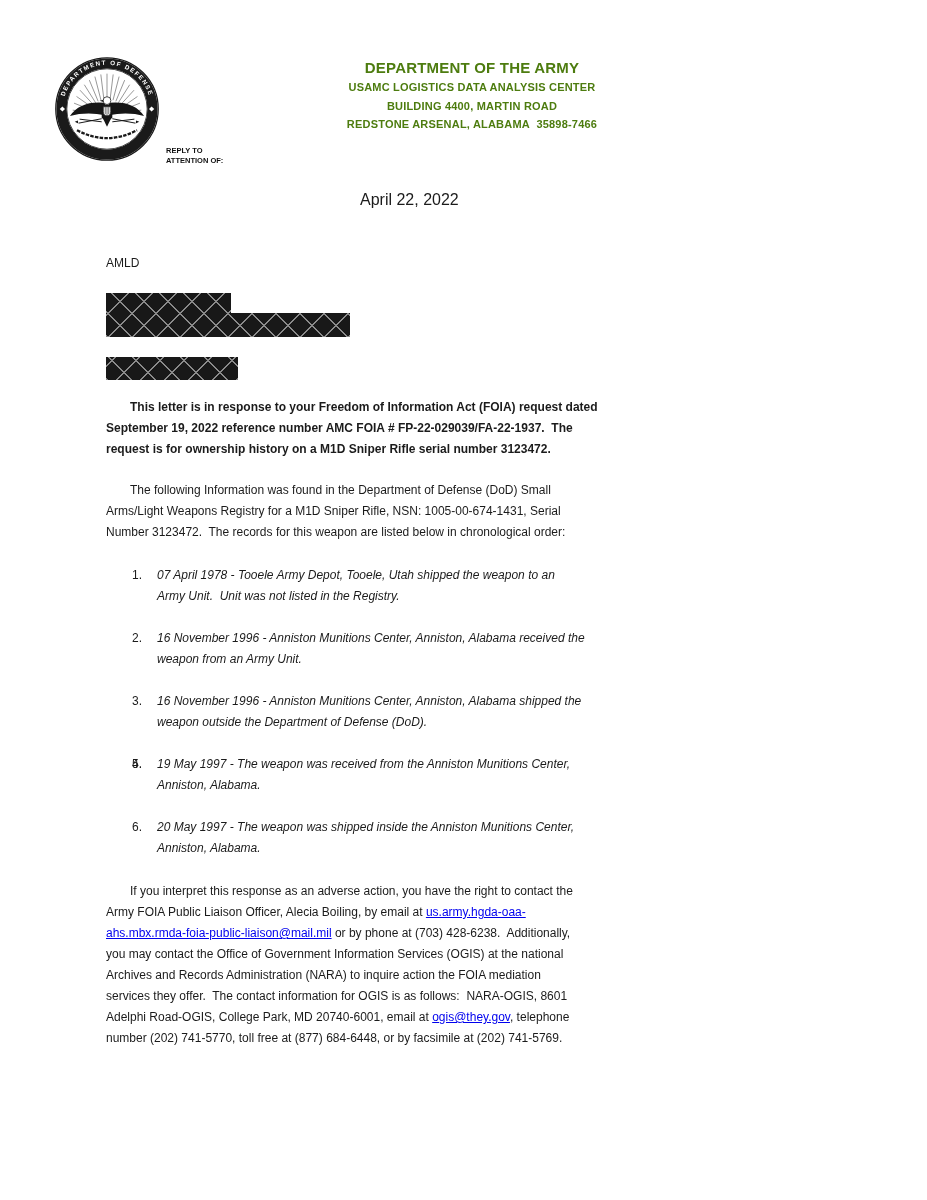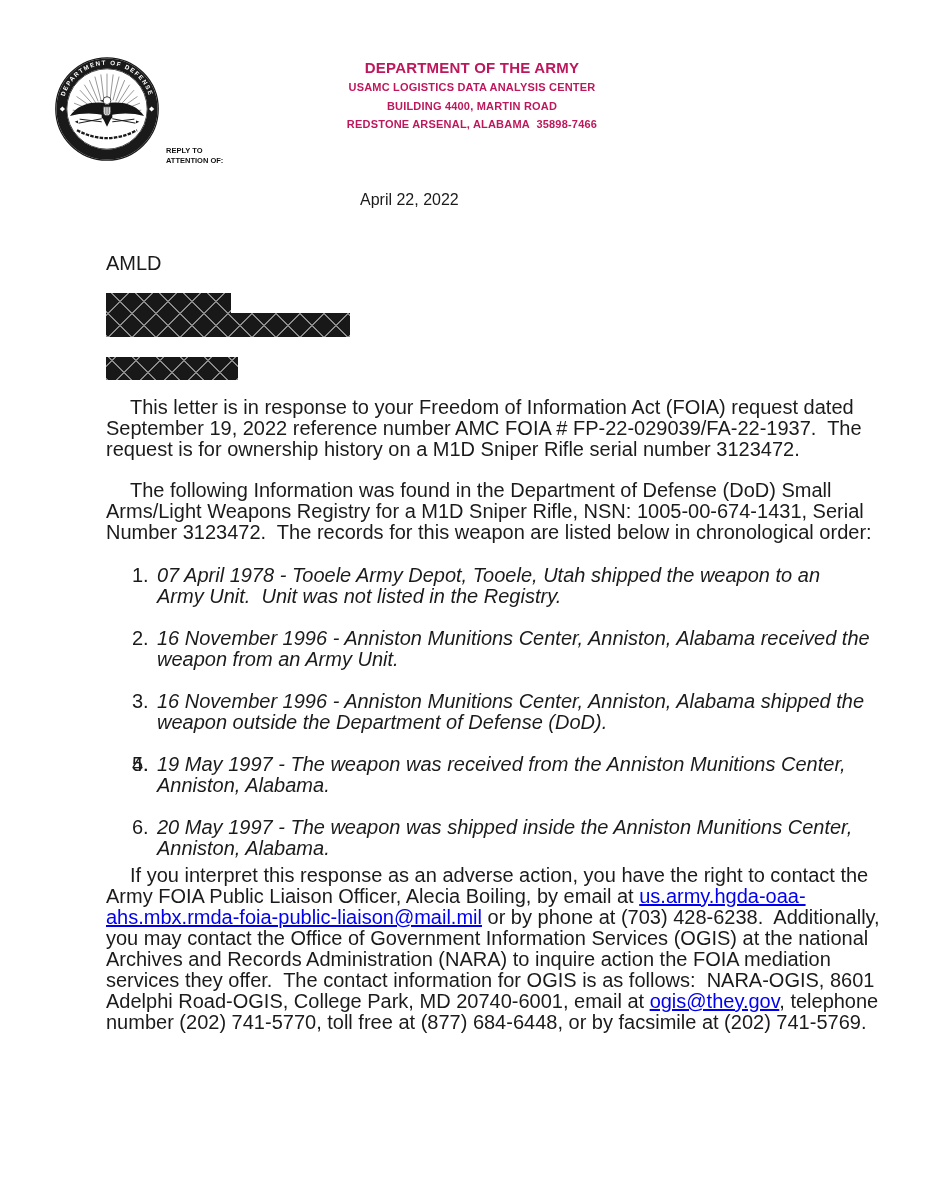--- a/index.html
+++ b/index.html
@@ -24,21 +24,21 @@
     height: 106px;
   }
   .letterhead {
     position: absolute;
     left: 0;
     right: 0;
     top: 58px;
     text-align: center;
     padding-left: 17px;
     font-weight: bold;
-    color: #be185d;
+    color: #4d7c0f;
   }
   .lh-agency { font-size: 15px; line-height: 20px; letter-spacing: .2px; }
   .lh-line   { font-size: 11px; line-height: 18.5px; letter-spacing: .2px; }
   .reply-to {
     position: absolute;
     left: 166px;
     top: 146px;
     font-size: 7.5px;
     font-weight: bold;
     line-height: 9.5px;
@@ -52,21 +52,21 @@
     font-size: 16px;
     line-height: 21px;
   }
 
   
   .letter-body {
     position: absolute;
     left: 106px;
     top: 250px;
     width: 711px;
-    font-size: 20px;
+    font-size: 12px;
     line-height: 21px;
   }
   .office-symbol { margin-top: 3px; }
 
   .redaction {
     background-color: #181818;
     background-image:
       repeating-linear-gradient(45deg,  #8a8a8a 0 1.5px, transparent 1.5px 17px),
       repeating-linear-gradient(-45deg, #8a8a8a 0 1.5px, transparent 1.5px 17px);
   }
@@ -79,30 +79,30 @@
   .redaction-2 {
     margin-top: 20px;
     width: 132px;
     height: 23px;
   }
 
   .para {
     white-space: pre;
     text-indent: 24px;
   }
-  .para-1 { margin-top: 17px; }
+  .para-1 { margin-top: 17px; font-weight: bold; }
   .para-2 { margin-top: 20px; }
 
   .num-list { margin-top: 22px; }
   .li { position: relative; padding-left: 51px; margin-bottom: 21px; }
   .li:last-child { margin-bottom: 0; }
   .li .num { position: absolute; left: 26px; top: 0; }
   .li .txt { display: inline-block; white-space: pre; vertical-align: top; font-style: italic; }
 
-  .closing { margin-top: 6px; }
+  .closing { margin-top: 22px; }
   .cline { white-space: pre; line-height: 21px; }
   .cline-indent { padding-left: 24px; }
   a.doc-link {
     color: #0000ee;
     text-decoration: underline;
     cursor: pointer;
   }
 </style>
 </head>
 <body>

